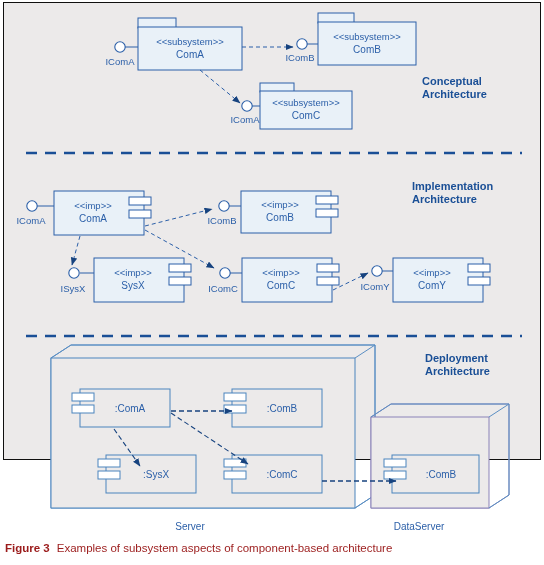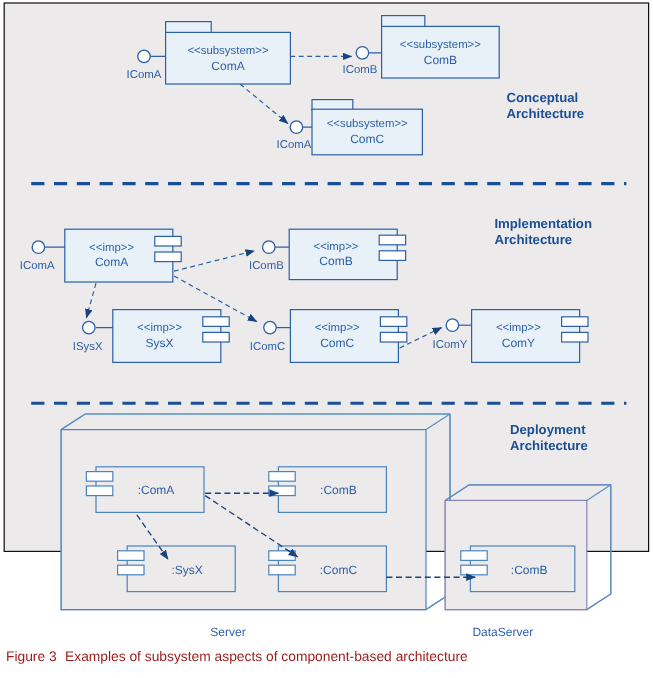--- a/index.html
+++ b/index.html
@@ -4,21 +4,21 @@
 <style>
   html,body{margin:0;padding:0;background:#ffffff;}
   body{width:544px;height:565px;overflow:hidden;
        font-family:"Liberation Sans", sans-serif;}
   #figure-root{position:relative;width:544px;height:565px;background:#ffffff;}
   #diagram-frame{position:absolute;left:3px;top:2px;width:538px;height:458px;
        background:#eceaea;border:1px solid #10100f;box-sizing:border-box;}
   #diagram-svg{position:absolute;left:0;top:0;width:538px;height:531px;display:block;}
   #caption{position:absolute;left:5px;top:542px;width:534px;height:18px;
        font-size:11.5px;color:#9b1b1b;white-space:nowrap;}
-  #caption .cap-num{font-weight:normal;}
+  #caption .cap-num{font-weight:bold;}
   #caption .cap-txt{margin-left:7px;}
   .uml-text{font-family:"Liberation Sans", sans-serif;fill:#2b5fa8;}
   .sec-label{font-family:"Liberation Sans", sans-serif;fill:#1a4f96;
        font-weight:bold;font-size:11px;}
   .node-label{font-family:"Liberation Sans", sans-serif;fill:#2b5fa8;font-size:10px;}
 </style>
 </head>
 <body>
 
 <div id="figure-root">

